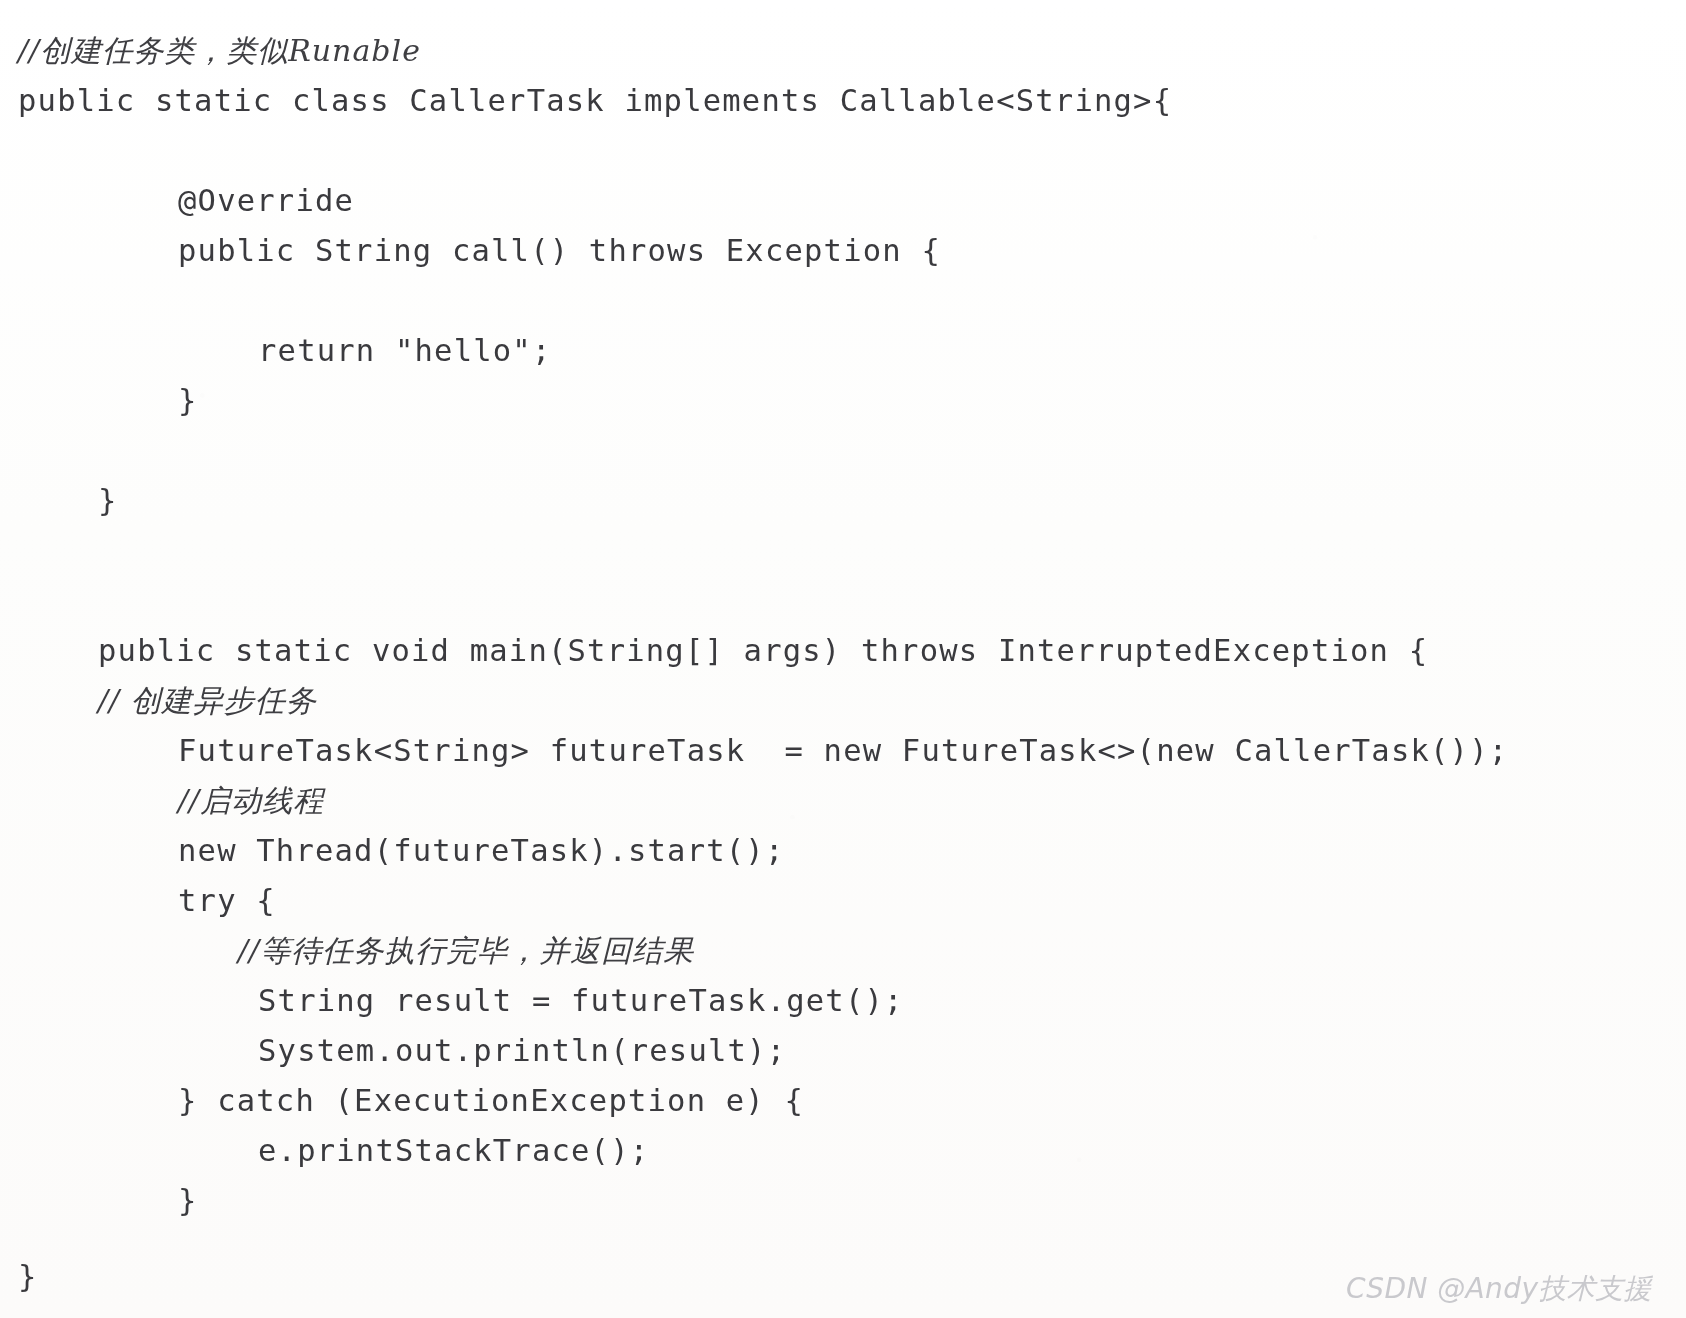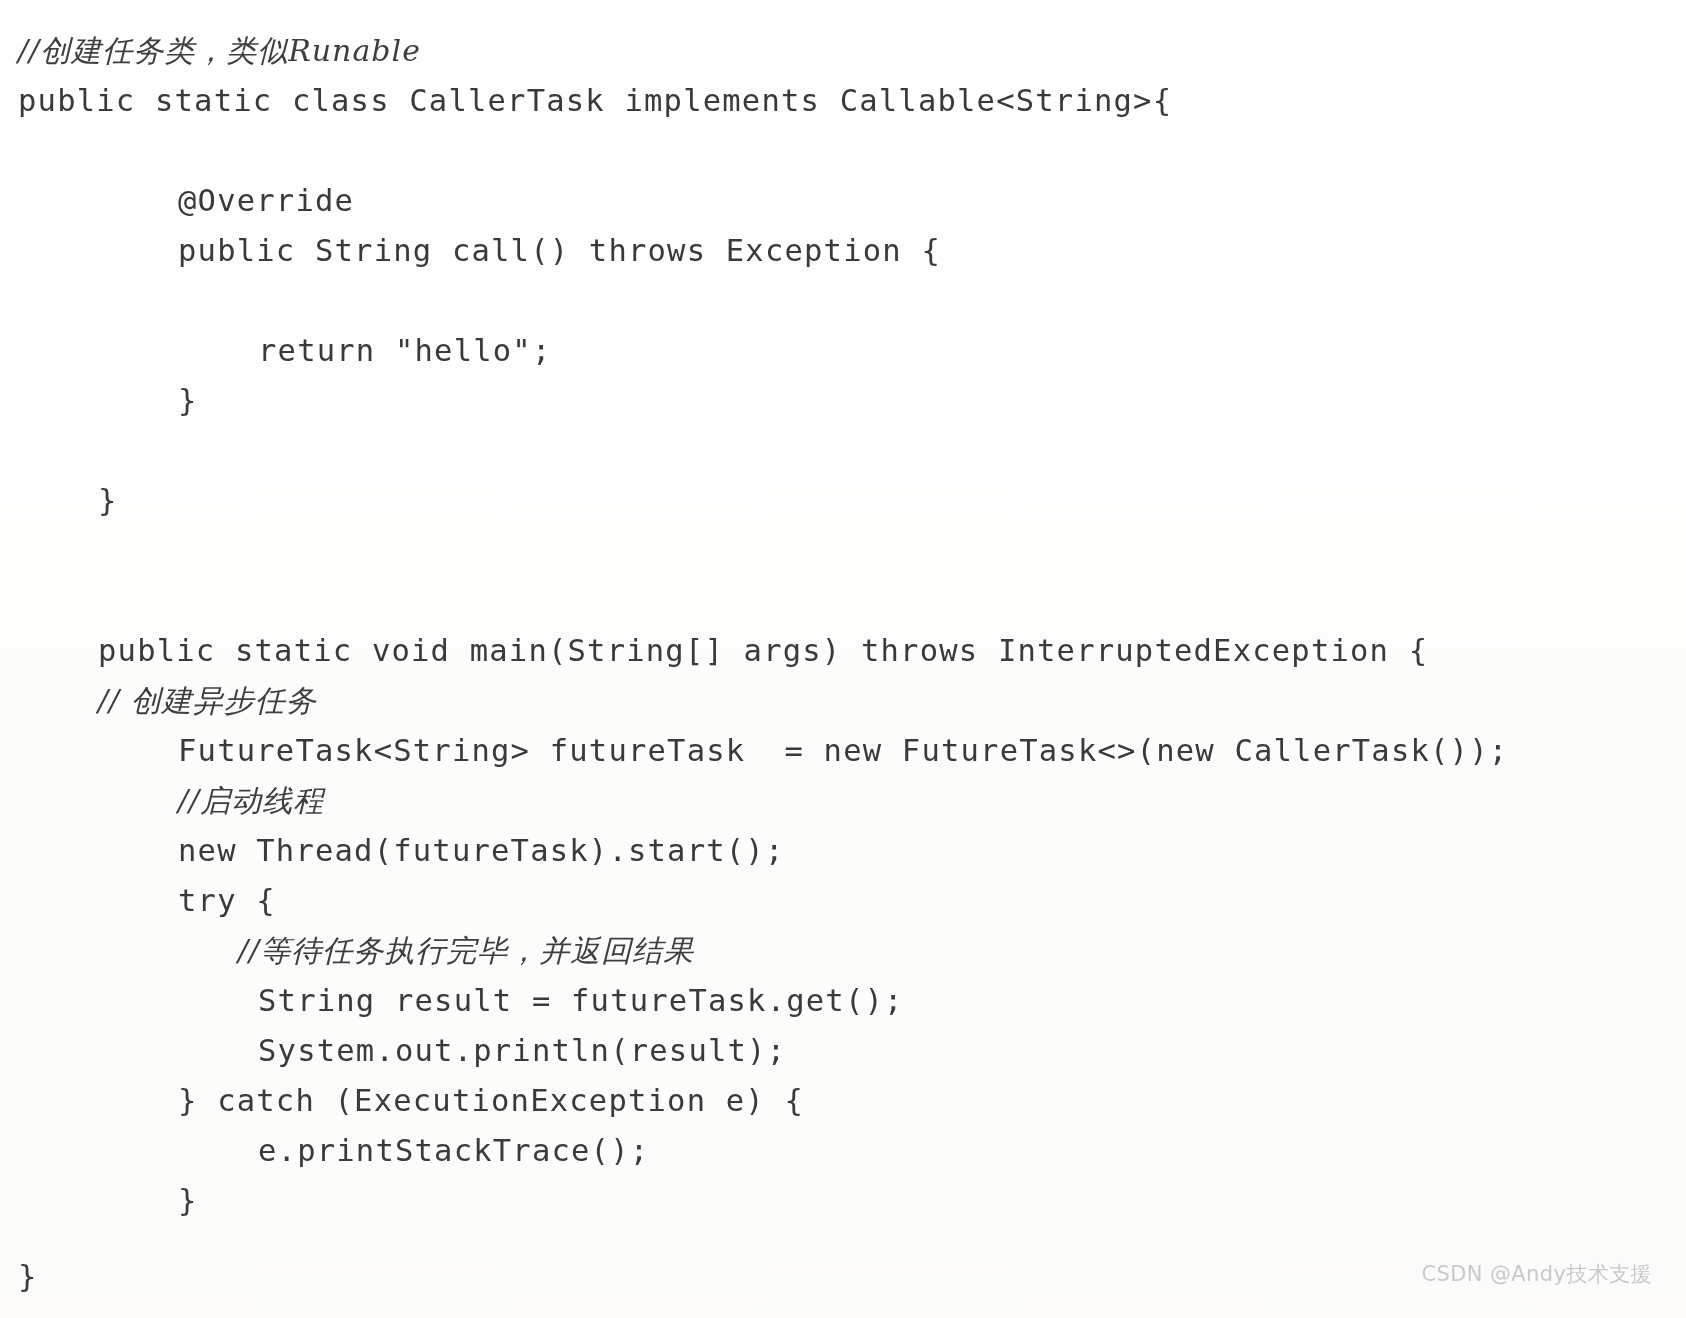--- a/index.html
+++ b/index.html
@@ -58,26 +58,27 @@
     letter-spacing: 1px;
     color: #3e3e42;
   }
 
   .blank { height: 50px; }
   .blank-sm { height: 26px; }
 
   .watermark {
     position: absolute;
     right: 34px;
-    bottom: 30px;
+    bottom: 10px;
     font-family: "DejaVu Sans", "Liberation Sans", sans-serif;
-    font-size: 21px;
+    font-size: 28px;
     color: #c9c9cd;
     letter-spacing: 0.4px;
     white-space: nowrap;
+    font-style: italic;
   }
 
   
   .noise {
     position: absolute;
     inset: 0;
     pointer-events: none;
     background:
       radial-gradient(circle at 12% 30%, rgba(0,0,0,0.012) 0 2px, transparent 3px),
       radial-gradient(circle at 47% 62%, rgba(0,0,0,0.010) 0 2px, transparent 3px),

